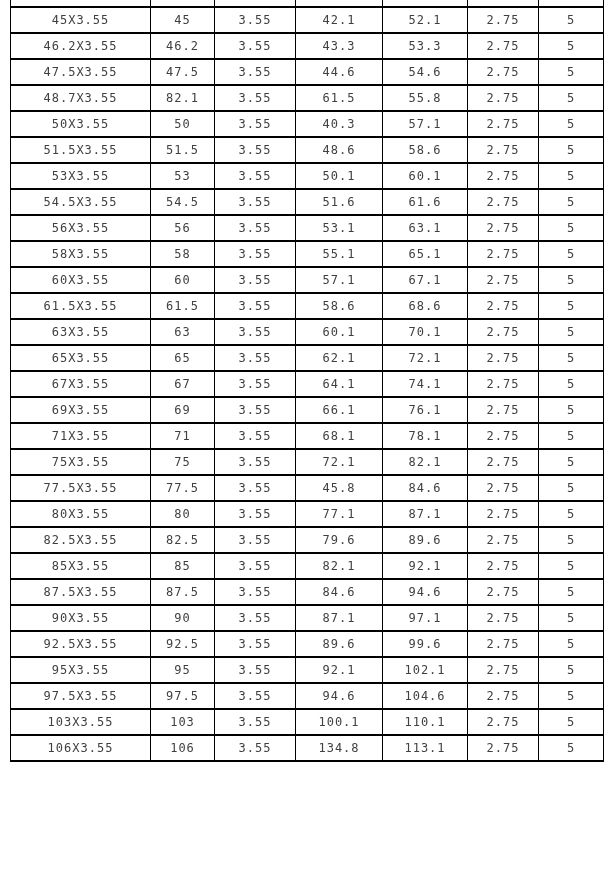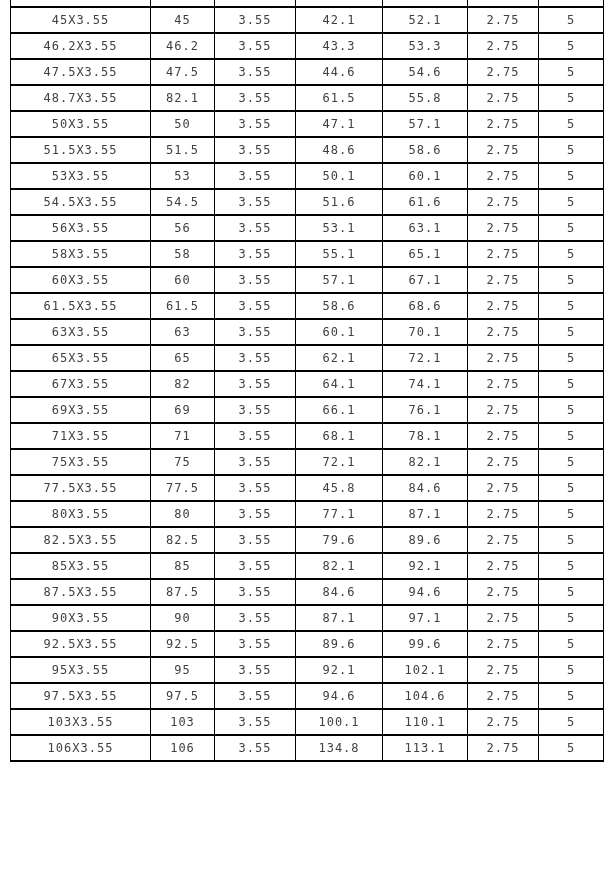--- a/index.html
+++ b/index.html
@@ -117,21 +117,21 @@
           <td>3.55</td>
           <td>61.5</td>
           <td>55.8</td>
           <td>2.75</td>
           <td>5</td>
         </tr>
         <tr>
           <td>50X3.55</td>
           <td>50</td>
           <td>3.55</td>
-          <td>47.1</td>
+          <td>40.3</td>
           <td>57.1</td>
           <td>2.75</td>
           <td>5</td>
         </tr>
         <tr>
           <td>51.5X3.55</td>
           <td>51.5</td>
           <td>3.55</td>
           <td>48.6</td>
           <td>58.6</td>
@@ -205,21 +205,21 @@
           <td>65X3.55</td>
           <td>65</td>
           <td>3.55</td>
           <td>62.1</td>
           <td>72.1</td>
           <td>2.75</td>
           <td>5</td>
         </tr>
         <tr>
           <td>67X3.55</td>
-          <td>82</td>
+          <td>67</td>
           <td>3.55</td>
           <td>64.1</td>
           <td>74.1</td>
           <td>2.75</td>
           <td>5</td>
         </tr>
         <tr>
           <td>69X3.55</td>
           <td>69</td>
           <td>3.55</td>

